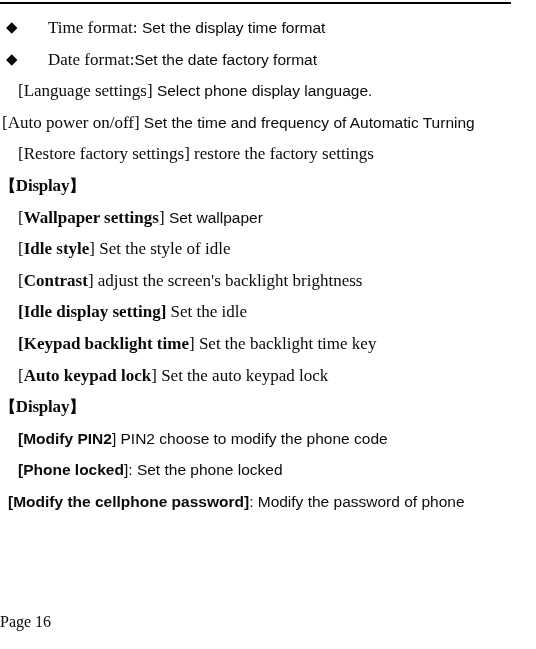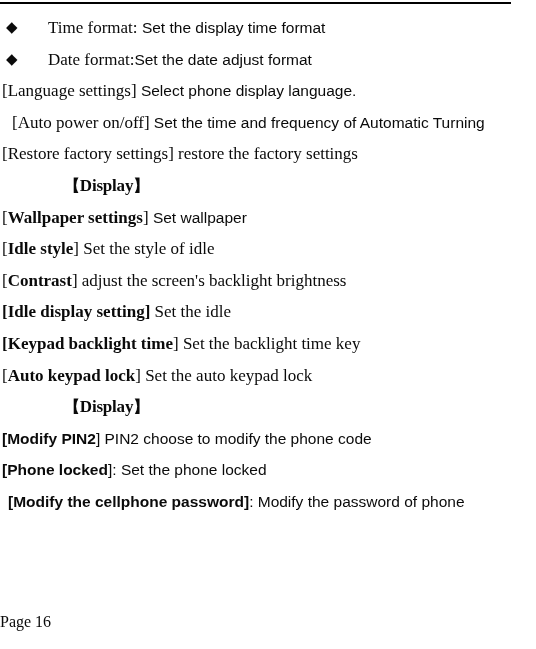--- a/index.html
+++ b/index.html
@@ -36,21 +36,21 @@
     position: absolute;
     left: 0;
     top: 12px;
     width: 511px;
   }
   
   .line {
     font-size: 17px;
     line-height: 31.6px;
     white-space: nowrap;
-    padding-left: 2px;
+    padding-left: 18px;
   }
   .serif {
     font-family: Liberation Serif, serif;
   }
   .sans {
     font-family: "Liberation Sans", "DejaVu Sans", sans-serif;
     font-size: 15.5px;
   }
   .b { font-weight: bold; text-align: center; }
 
@@ -70,21 +70,21 @@
     font-size: 15px;
     line-height: 31.6px;
   }
   
   .para {
     font-size: 17px;
     line-height: 31.6px;
     text-align: justify;
     text-align-last: left;
     width: 509px;
-    padding-left: 12px;
+    padding-left: 2px;
     box-sizing: border-box;
   }
   .para .seg-sans {
     font-family: "Liberation Sans", "DejaVu Sans", sans-serif;
     font-size: 15.5px;
   }
   .para .seg-serif {
     font-family: "Liberation Serif", "DejaVu Serif", serif;
   }
   .para-wrap {
@@ -97,24 +97,23 @@
   .para-wrap .seg-sans {
     font-family: "Liberation Sans", "DejaVu Sans", sans-serif;
     font-size: 15.5px;
   }
   
   .section-heading {
     font-family: "Liberation Serif", "DejaVu Serif", serif;
     font-weight: bold;
     font-size: 17px;
     line-height: 31.6px;
-    padding-left: 24px;
+    padding-left: 0;
     white-space: nowrap;
     letter-spacing: -0.2px;
-    margin-left: 40px;
   }
   .section-heading .lent {
     font-family: "DejaVu Sans", sans-serif;
     font-size: 16px;
   }
   
   .footer {
     position: absolute;
     left: 0;
     top: 612px;
@@ -133,21 +132,21 @@
 
   <div class="content">
 
     <div class="bullet-row">
       <span class="bullet-glyph">◆</span>
       <span class="serif">Time format:</span><span class="sans">&nbsp;</span><span class="sans">Set the display time format</span>
     </div>
 
     <div class="bullet-row">
       <span class="bullet-glyph">◆</span>
-      <span class="serif">Date format:</span><span class="sans">Set the date adjust format</span>
+      <span class="serif">Date format:</span><span class="sans">Set the date factory format</span>
     </div>
 
     <div class="line">
       <span class="serif">[</span><span class="serif">Language settings</span><span class="serif">]</span><span class="sans">&nbsp;</span><span class="sans">Select phone display language.</span>
     </div>
 
     <div class="para">
       <span class="seg-serif">[</span><span class="seg-serif">Auto power on/off</span><span class="seg-serif">]</span>
       <span class="seg-sans">Set the time and frequency of Automatic Turning</span>
     </div>

